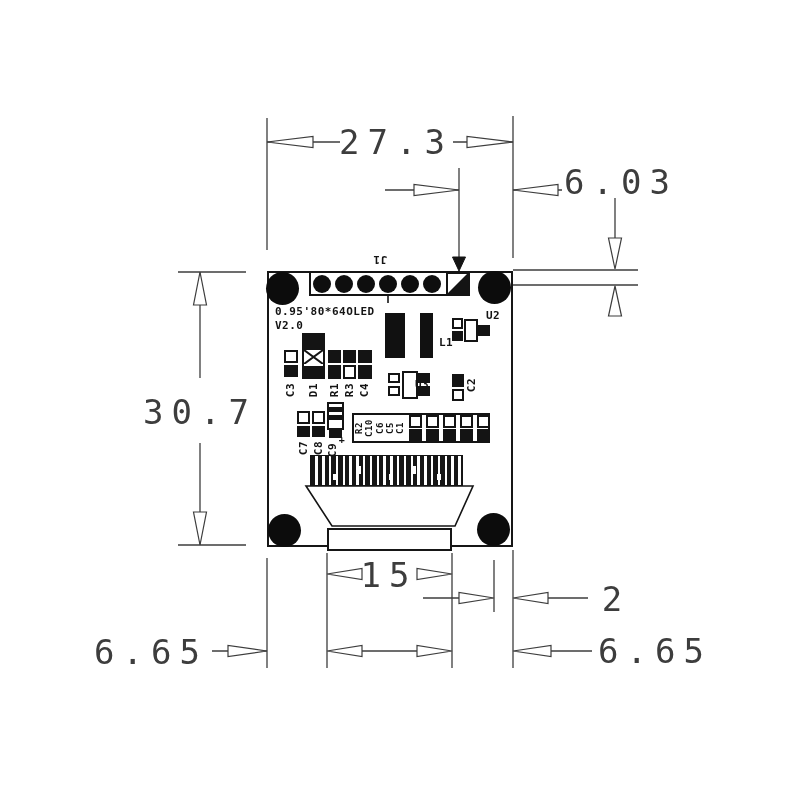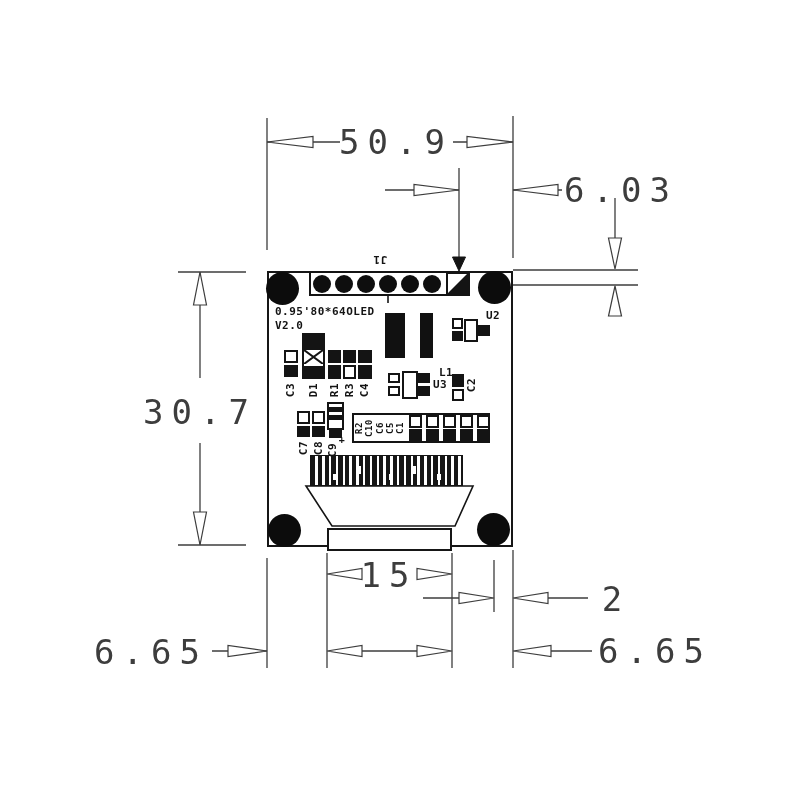--- a/index.html
+++ b/index.html
@@ -65,21 +65,21 @@
     <svg width="19" height="19">
       <polygon points="0,19 19,0 19,19" fill="#141414"></polygon>
     </svg>
   </div>
   <div class="abs silk flip" style="left:380px;top:259px;">J1</div>
 
   <div class="abs silk" style="left:275px;top:306px;">0.95'80*64OLED</div>
   <div class="abs silk" style="left:275px;top:320px;">V2.0</div>
 
   <div class="abs l1"></div>
-  <div class="abs silk" style="left:439px;top:367px;">L1</div>
+  <div class="abs silk" style="left:439px;top:337px;">L1</div>
 
   <div class="abs padh" style="left:452px;top:318px;width:11px;height:11px;"></div>
   <div class="abs pad" style="left:452px;top:331px;width:11px;height:10px;"></div>
   <div class="abs bodyc" style="left:464px;top:319px;width:14px;height:23px;"></div>
   <div class="abs pad" style="left:478px;top:325px;width:12px;height:11px;"></div>
   <div class="abs silk" style="left:486px;top:310px;">U2</div>
 
   <div class="abs padh" style="left:284px;top:350px;width:14px;height:13px;"></div>
   <div class="abs pad" style="left:284px;top:365px;width:14px;height:12px;"></div>
   <div class="abs d1">
@@ -99,21 +99,21 @@
   <div class="abs silk vlab" style="left:313px;top:390px;">D1</div>
   <div class="abs silk vlab" style="left:334px;top:390px;">R1</div>
   <div class="abs silk vlab" style="left:349px;top:390px;">R3</div>
   <div class="abs silk vlab" style="left:364px;top:390px;">C4</div>
 
   <div class="abs padh" style="left:388px;top:373px;width:12px;height:10px;"></div>
   <div class="abs padh" style="left:388px;top:386px;width:12px;height:10px;"></div>
   <div class="abs bodyc" style="left:402px;top:371px;width:16px;height:28px;"></div>
   <div class="abs pad" style="left:418px;top:373px;width:12px;height:10px;"></div>
   <div class="abs pad" style="left:418px;top:386px;width:12px;height:10px;"></div>
-  <div class="abs silk" style="left:433px;top:379px;">U3</div>
+  <div class="abs silk" style="left:415px;top:379px;">U3</div>
   <div class="abs pad" style="left:452px;top:374px;width:12px;height:13px;"></div>
   <div class="abs padh" style="left:452px;top:389px;width:12px;height:12px;"></div>
   <div class="abs silk vlab" style="left:471px;top:385px;">C2</div>
 
   <div class="abs padh" style="left:297px;top:411px;width:13px;height:13px;"></div>
   <div class="abs pad" style="left:297px;top:426px;width:13px;height:11px;"></div>
   <div class="abs padh" style="left:312px;top:411px;width:13px;height:13px;"></div>
   <div class="abs pad" style="left:312px;top:426px;width:13px;height:11px;"></div>
   <div class="abs c9">
     <span class="bar" style="top:3px;"></span>
@@ -143,22 +143,22 @@
   <div class="abs pad" style="left:477px;top:429px;width:13px;height:12px;"></div>
 
   <div class="abs stripes"></div>
   <div class="abs notch" style="left:333px;top:474px;width:4px;height:6px;"></div>
   <div class="abs notch" style="left:357px;top:466px;width:4px;height:8px;"></div>
   <div class="abs notch" style="left:389px;top:474px;width:4px;height:6px;"></div>
   <div class="abs notch" style="left:412px;top:466px;width:4px;height:8px;"></div>
   <div class="abs notch" style="left:437px;top:474px;width:4px;height:6px;"></div>
   <div class="abs silk" style="left:362px;top:498px;">U1</div>
 
-  <div class="abs dim" style="left:396px;top:142px;">50.9</div>
-  <div class="abs dim" style="left:621px;top:190px;">6.03</div>
+  <div class="abs dim" style="left:396px;top:142px;">27.3</div>
+  <div class="abs dim" style="left:621px;top:182px;">6.03</div>
   <div class="abs dim" style="left:200px;top:412px;">30.7</div>
   <div class="abs dim" style="left:389px;top:575px;">15</div>
   <div class="abs dim" style="left:616px;top:599px;">2</div>
   <div class="abs dim" style="left:151px;top:652px;">6.65</div>
   <div class="abs dim" style="left:655px;top:651px;">6.65</div>
 
   <svg class="overlay" width="800" height="800" viewBox="0 0 800 800">
 
     <g>
       <line x1="267" y1="118" x2="267" y2="250"></line>

